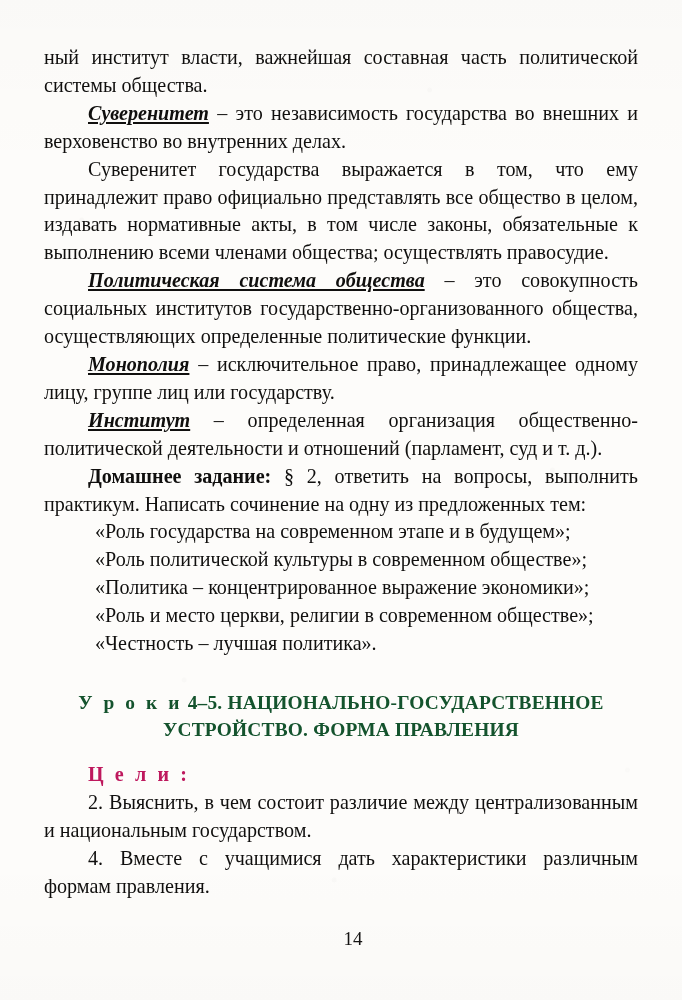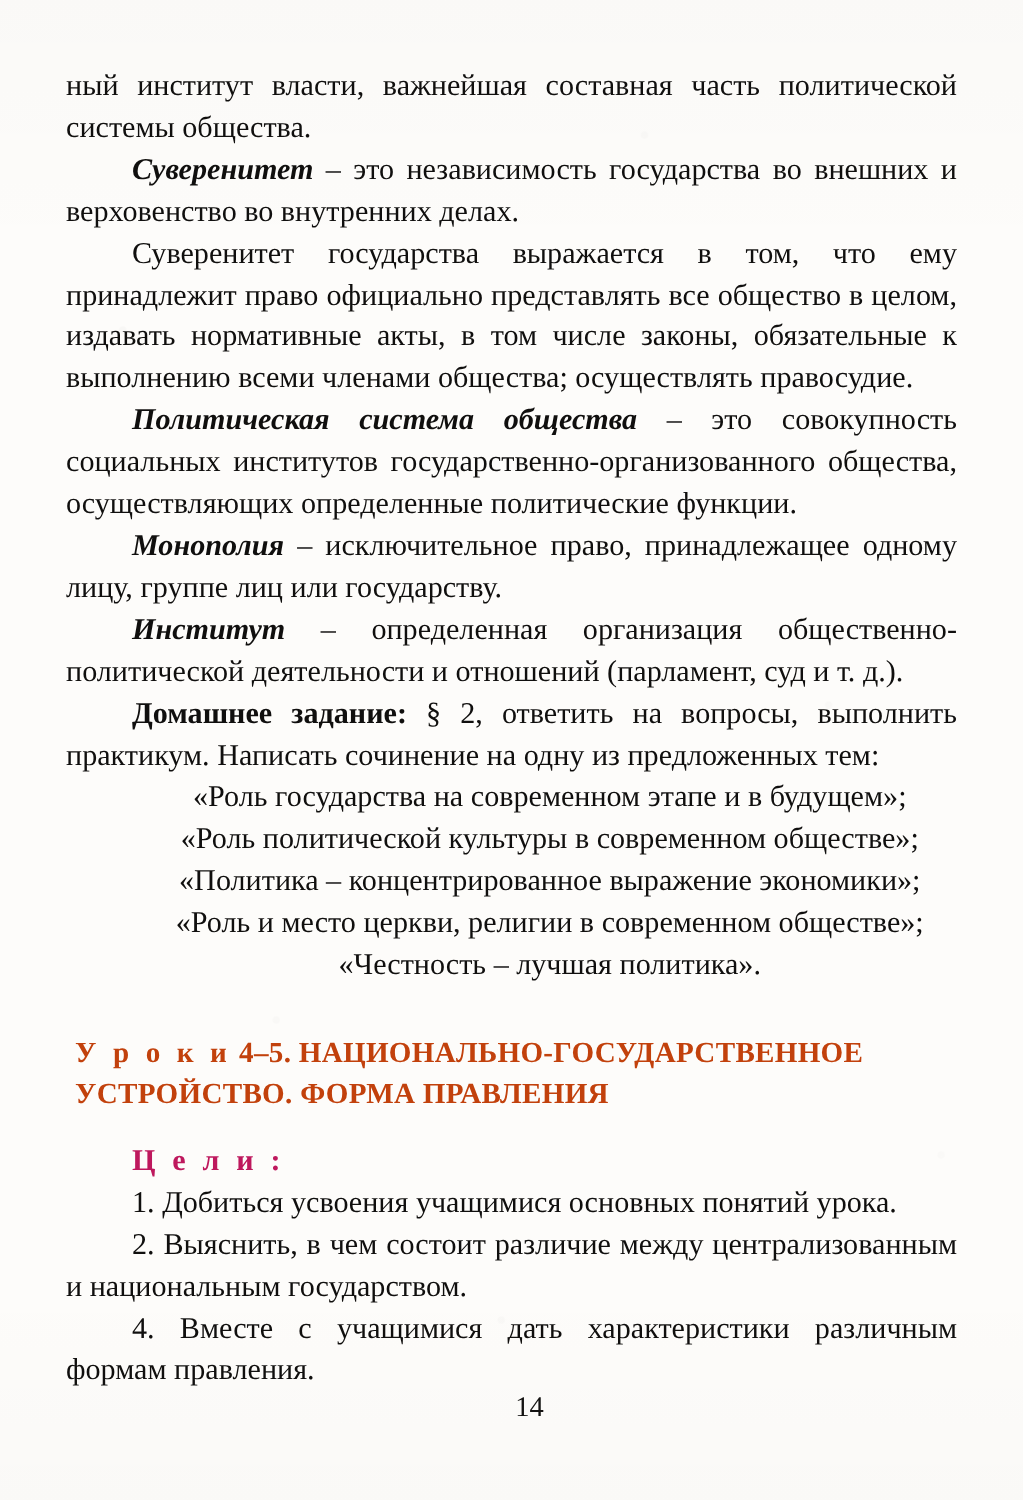--- a/index.html
+++ b/index.html
@@ -49,44 +49,45 @@
     text-align: justify;
     text-justify: inter-word;
     text-indent: 44px;
     -webkit-font-smoothing: none;
   }
   p.body.cont { text-indent: 0; }
 
   .term {
     font-weight: bold;
     font-style: italic;
+    text-decoration: underline;
   }
   .lead {
     font-weight: bold;
   }
 
   
   p.topic {
     margin: 0;
     font-size: 20.1px;
     line-height: 27.9px;
     color: #100f0e;
-    text-align: center;
+    text-align: left;
     text-indent: 0;
     padding-left: 51px;
   }
 
   .lesson-heading {
     margin: 0;
     padding: 0 6px;
-    text-align: left;
+    text-align: center;
     font-size: 19.4px;
     line-height: 27.5px;
     font-weight: bold;
-    color: #c2410c;
+    color: #14532d;
     letter-spacing: 0.2px;
   }
   .lesson-heading .lesson-word {
     letter-spacing: 3.1px;
   }
   .heading-gap-top { height: 31px; }
   .heading-gap-bottom { height: 17px; }
 
   .goals-title {
     margin: 0;
@@ -138,20 +139,19 @@
 
     <div class="heading-gap-top"></div>
 
     <p class="lesson-heading"><span class="lesson-word">У р о к и</span><span class="sp"> 4–5.</span><span class="sp"> НАЦИОНАЛЬНО-ГОСУДАРСТВЕННОЕ</span></p>
     <p class="lesson-heading">УСТРОЙСТВО. ФОРМА ПРАВЛЕНИЯ</p>
 
     <div class="heading-gap-bottom"></div>
 
     <p class="goals-title">Ц е л и :</p>
 
-    <p class="body">1. Добиться усвоения учащимися основных понятий урока.</p>
     <p class="body">2. Выяснить, в чем состоит различие между централизованным и национальным государством.</p>
     <p class="body">4. Вместе с учащимися дать характеристики различным формам правления.</p>
 
   </div>
 
   <div class="pagenum">14</div>
 </div>
 
 </body></html>

